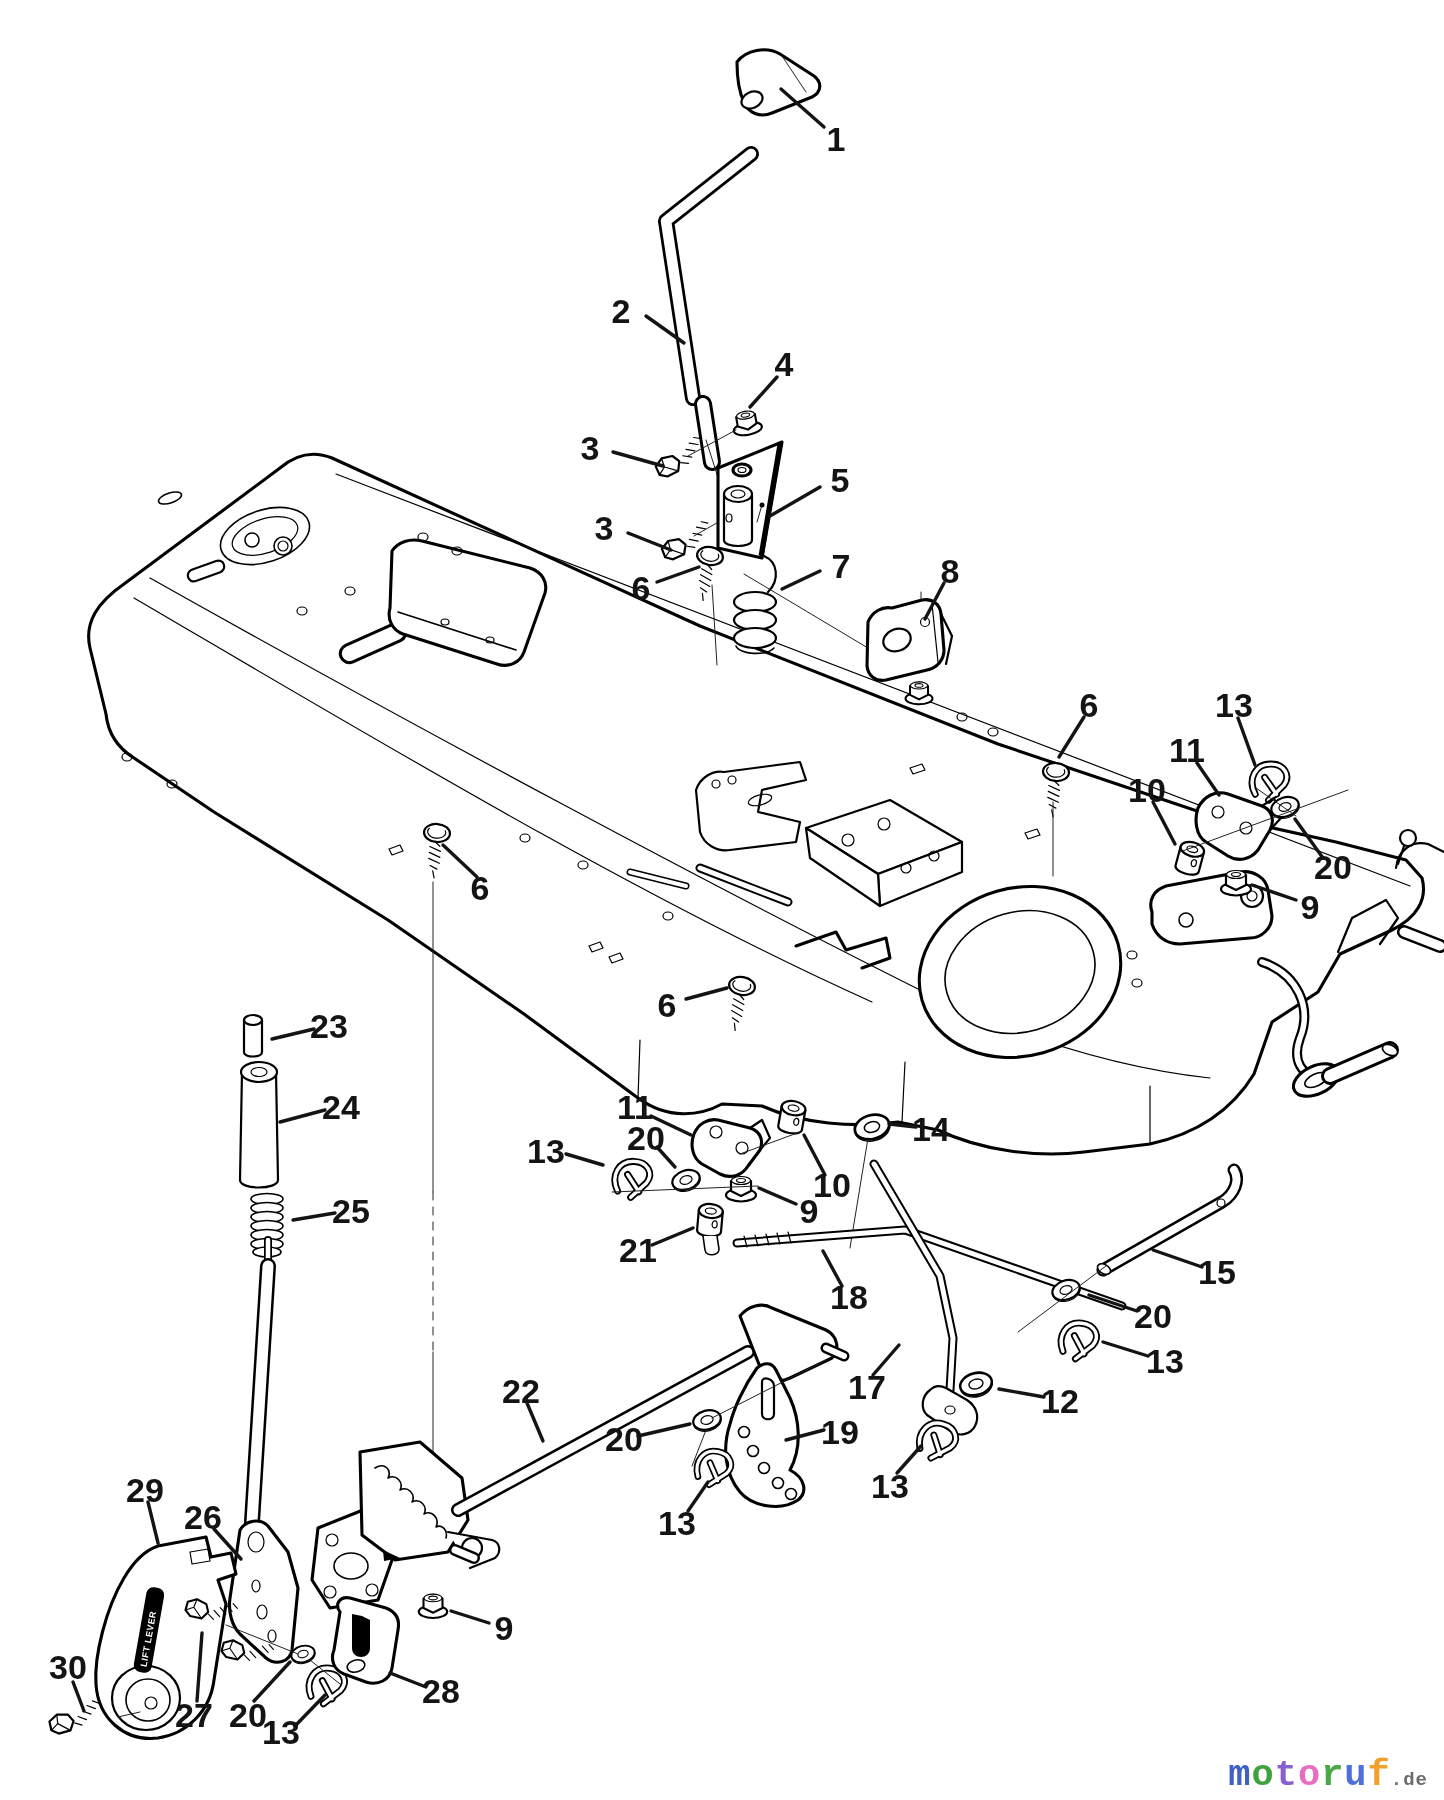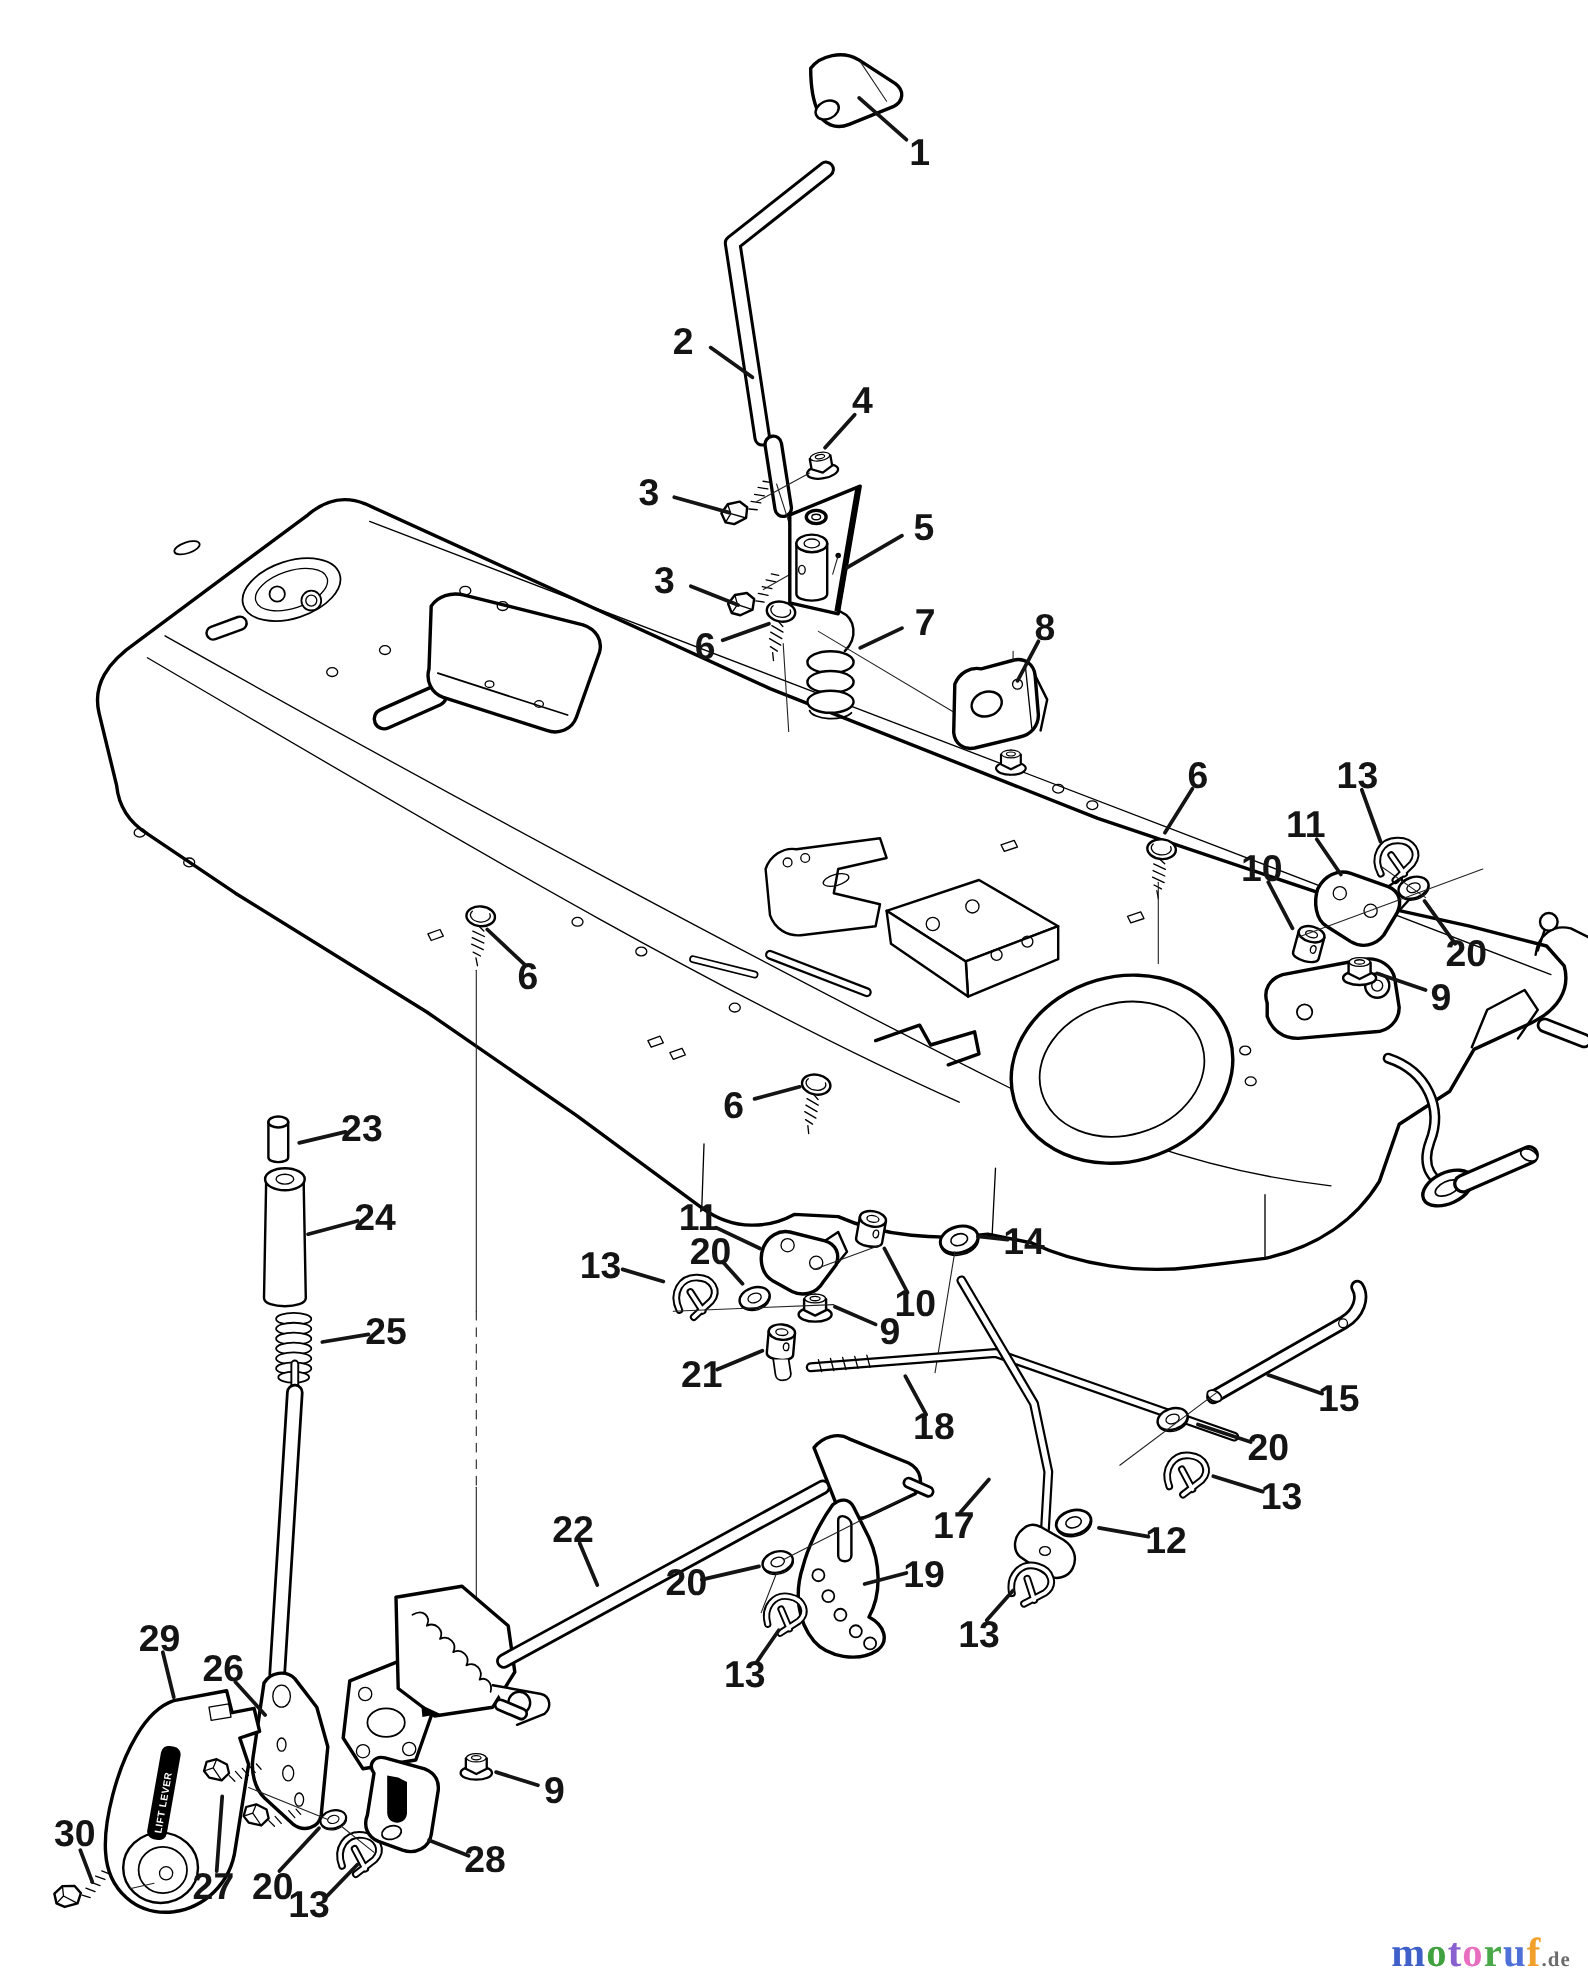--- a/index.html
+++ b/index.html
@@ -12,21 +12,21 @@
   .o2{fill:none;stroke:#000;stroke-width:2.2;stroke-linecap:round;stroke-linejoin:round;}
   .o3{fill:none;stroke:#000;stroke-width:3.1;stroke-linecap:round;stroke-linejoin:round;}
   .fw{fill:#fff;}
   .dash{stroke-dasharray:8 7;}
   .thin{fill:none;stroke:#222;stroke-width:1;stroke-linecap:round;}
   .rodO{fill:none;stroke:#000;stroke-linecap:round;stroke-linejoin:round;}
   .rodI{fill:none;stroke:#fff;stroke-linecap:round;stroke-linejoin:round;}
   text.co{font-family:"Liberation Sans",sans-serif;font-weight:bold;font-size:34px;fill:#141414;}
   .leader{stroke:#141414;stroke-width:3.4;stroke-linecap:round;}
   .lever-text{font-family:"Liberation Sans",sans-serif;font-weight:bold;font-size:9px;fill:#fff;letter-spacing:.5px;}
-  .logo{position:absolute;right:16px;bottom:6px;font-family:Liberation Serif, serif;
+  .logo{position:absolute;right:16px;bottom:6px;font-family:Liberation Mono, monospace;
         font-weight:bold;font-size:37px;line-height:1;letter-spacing:1px;white-space:nowrap;}
   .logo .sfx{font-size:19px;color:#6b6b6b;}
 </style>
 </head>
 <body>
 
 <div class="stage">
 <svg width="1444" height="1800" viewBox="0 0 1444 1800">
   <defs>
     <g id="washer">

